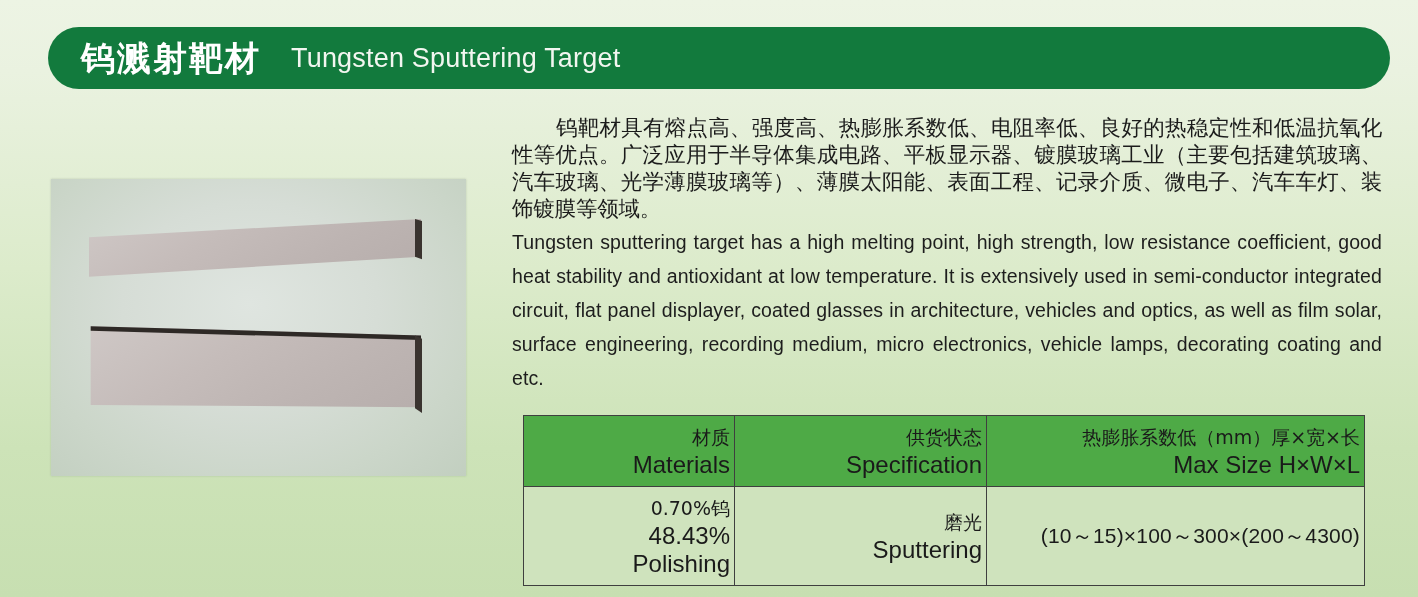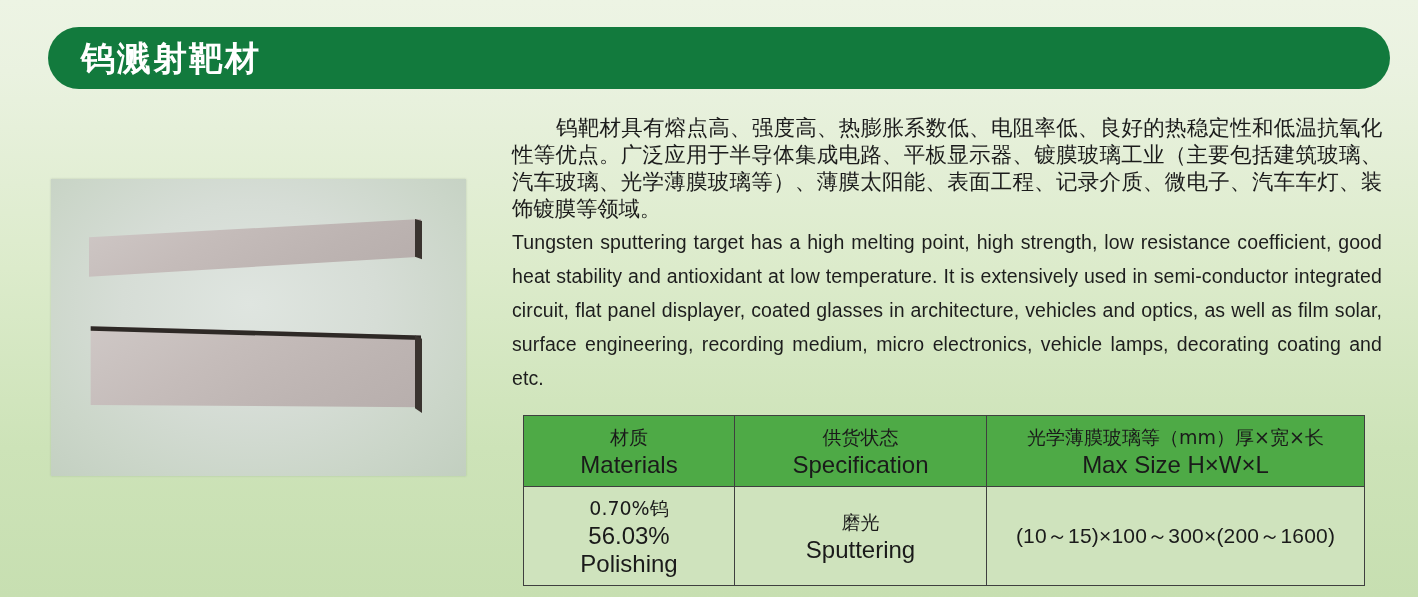--- a/index.html
+++ b/index.html
@@ -143,21 +143,21 @@
     position: absolute;
     left: 523px;
     top: 415px;
     width: 814px;
     border-collapse: collapse;
     table-layout: fixed;
   }
   .spec-table th,
   .spec-table td {
     border: 1.5px solid #3f3f3f;
-    text-align: center;
+    text-align: right;
     vertical-align: middle;
     color: #1a1a1a;
     font-weight: normal;
     padding: 4px 4px;
   }
   .spec-table thead th {
     background: #4eaa46;
     height: 62px;
   }
   .spec-table tbody td {
@@ -187,20 +187,21 @@
   .col-2 { width: 243px; }
   .col-3 { width: 369px; }
 </style>
 </head>
 <body>
 
 <div class="page">
 
   <div class="banner">
     <span class="banner-title-cn">钨溅射靶材</span>
+    <span class="banner-title-en">Tungsten Sputtering Target</span>
   </div>
 
   <div class="photo">
     <div class="plate plate-top"></div>
     <div class="plate-top-edge"></div>
     <div class="plate plate-bottom"></div>
     <div class="plate-bottom-shade"></div>
     <div class="plate-bottom-edge"></div>
   </div>
 
@@ -214,36 +215,36 @@
       <tr>
         <th class="col-1">
           <span class="cell-cn">材质</span>
           <span class="cell-en">Materials</span>
         </th>
         <th class="col-2">
           <span class="cell-cn">供货状态</span>
           <span class="cell-en">Specification</span>
         </th>
         <th class="col-3">
-          <span class="cell-cn">光学薄膜玻璃等（mm）厚×宽×长</span>
+          <span class="cell-cn">热膨胀系数低（mm）厚×宽×长</span>
           <span class="cell-en">Max Size   H×W×L</span>
         </th>
       </tr>
     </thead>
     <tbody>
       <tr>
         <td>
           <span class="cell-cn">0.70%钨</span>
-          <span class="cell-en">56.03%</span>
+          <span class="cell-en">48.43%</span>
           <span class="cell-en">Polishing</span>
         </td>
         <td>
           <span class="cell-cn">磨光</span>
           <span class="cell-en">Sputtering</span>
         </td>
         <td>
-          <span class="cell-one-line">(10～15)×100～300×(200～1600)</span>
+          <span class="cell-one-line">(10～15)×100～300×(200～4300)</span>
         </td>
       </tr>
     </tbody>
   </table>
 
 </div>
 
 </body></html>

